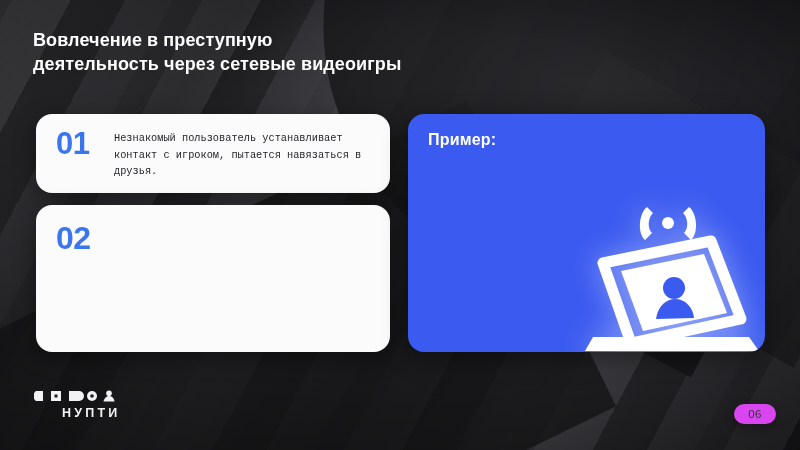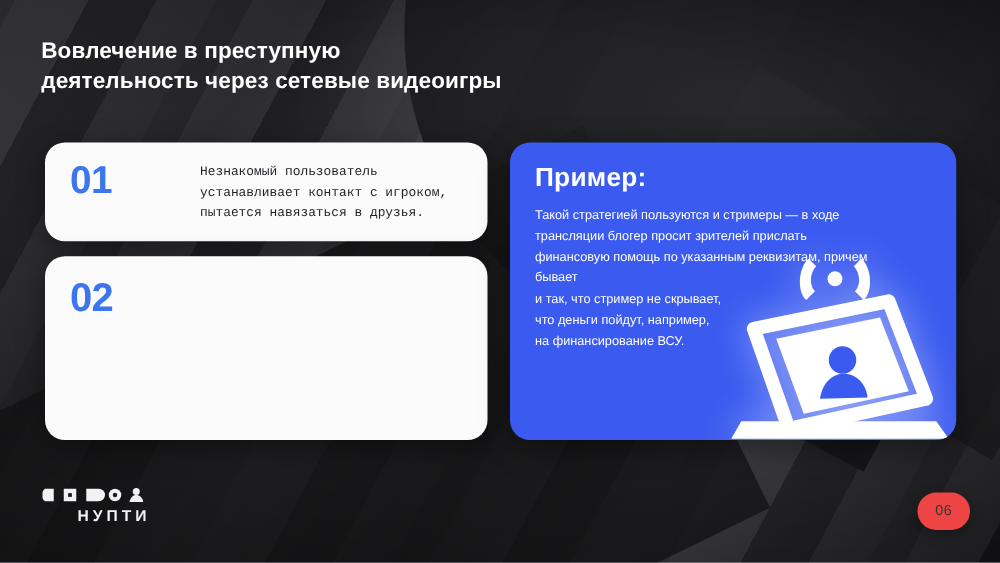--- a/index.html
+++ b/index.html
@@ -84,21 +84,21 @@
   .card {
     position: absolute;
     left: 36px;
     width: 354px;
     background: #fbfbfc;
     border-radius: 16px;
     display: flex;
     align-items: flex-start;
     box-shadow: 0 6px 22px rgba(0,0,0,.42);
   }
-  #card-1 { top: 114px; height: 79px; padding: 14px 16px 14px 20px; gap: 46px; }
+  #card-1 { top: 114px; height: 79px; padding: 14px 16px 14px 20px; }
   #card-2 { top: 205px; height: 147px; padding: 17px 16px 14px 20px; }
   .card-num {
     color: #3b76ef;
     font-size: 31px;
     font-weight: bold;
     letter-spacing: -.5px;
     flex: 0 0 58px;
     line-height: 1.05;
   }
   #card-2 .card-num { font-size: 32px; }
@@ -116,21 +116,21 @@
     left: 408px; top: 114px;
     width: 357px; height: 238px;
     background: #3b5bf0;
     border-radius: 16px;
     padding: 17px 20px 10px 20px;
     overflow: hidden;
     box-shadow: 0 6px 24px rgba(0,0,0,.40);
   }
   .panel-title {
     color: #ffffff;
-    font-size: 21px;
+    font-size: 16px;
     font-weight: bold;
     letter-spacing: .2px;
     margin-bottom: 10px;
   }
   .panel-text {
     position: relative;
     z-index: 3;
     color: #ffffff;
     font-size: 10.2px;
     line-height: 1.65;
@@ -158,22 +158,22 @@
     font-size: 12.5px;
     font-weight: bold;
     letter-spacing: 3.2px;
     margin-left: 28px;
   }
 
   
   .page-badge {
     position: absolute;
     right: 24px; bottom: 26px;
-    width: 42px; height: 30px;
-    background: #ef4444;
+    width: 42px; height: 20px;
+    background: #d946ef;
     border-radius: 16px;
     display: flex; align-items: center; justify-content: center;
     color: #35363a;
     font-size: 11.5px;
     letter-spacing: .4px;
     box-shadow: 0 3px 10px rgba(0,0,0,.35);
   }
 </style>
 </head>
 <body>
@@ -195,24 +195,20 @@
     <div class="card-num">01</div>
     <div class="card-text">Незнакомый пользователь устанавливает контакт с игроком, пытается навязаться в друзья.</div>
   </div>
 
   <div class="card" id="card-2">
     <div class="card-num">02</div>
   </div>
 
   <div class="panel">
     <div class="panel-title">Пример:</div>
-    <div class="panel-text">Такой стратегией пользуются и стримеры — в ходе трансляции блогер просит зрителей прислать финансовую помощь по указанным реквизитам, причем бывает
-и так, что стример не скрывает,
-что деньги пойдут, например,
-на финансирование ВСУ.</div>
 
     <svg class="illus" viewBox="0 0 190 165">
 
       <g fill="#ffffff">
         <circle cx="95" cy="32" r="6"></circle>
         <path d="M74 16 C66 22 64 42 72 49 L79 42 C74 37 75 27 80 22 Z"></path>
         <path d="M116 16 C124 22 126 42 118 49 L111 42 C116 37 115 27 110 22 Z"></path>
       </g>
 
       <g>

